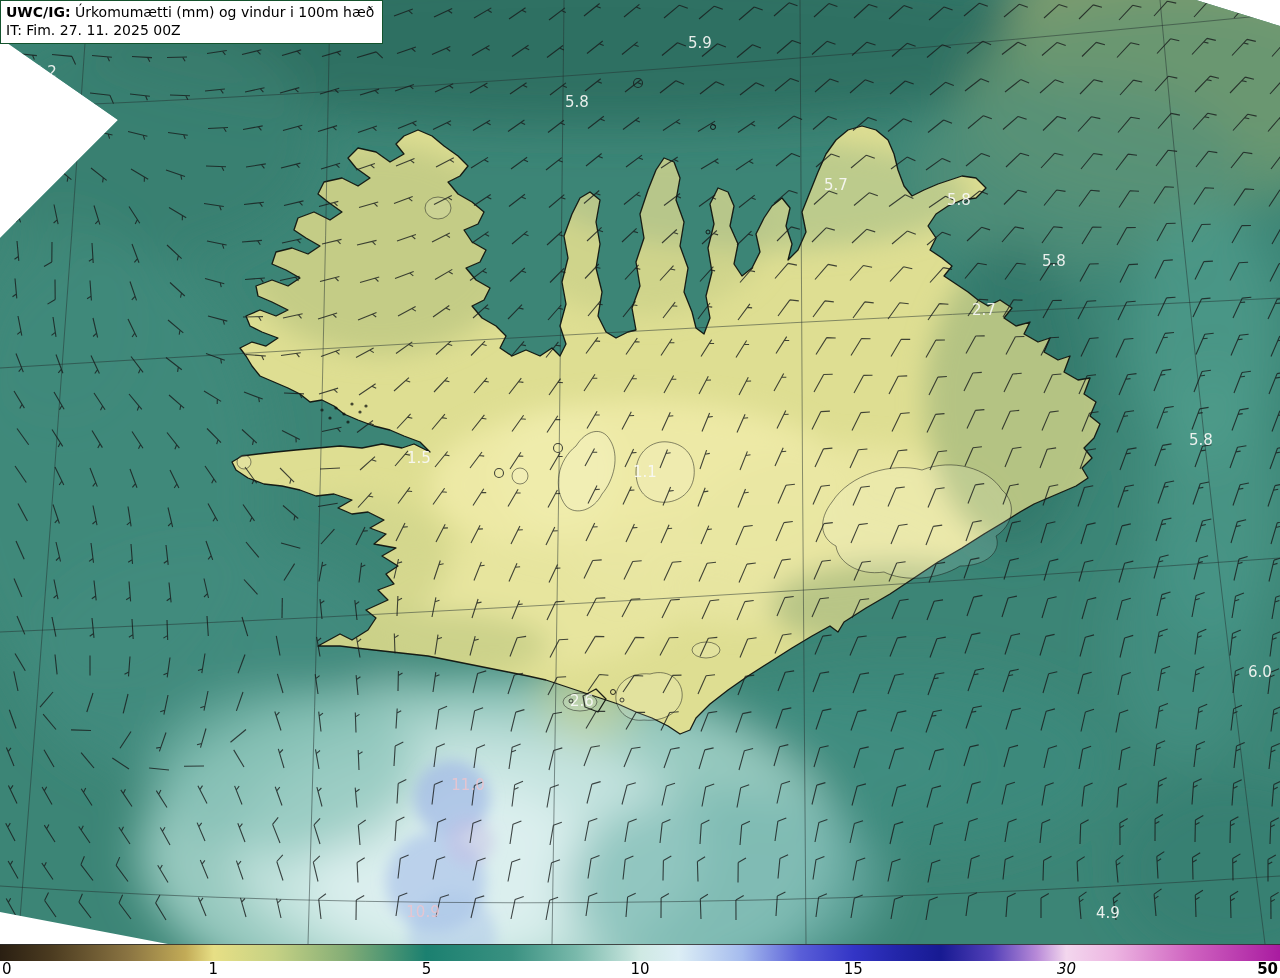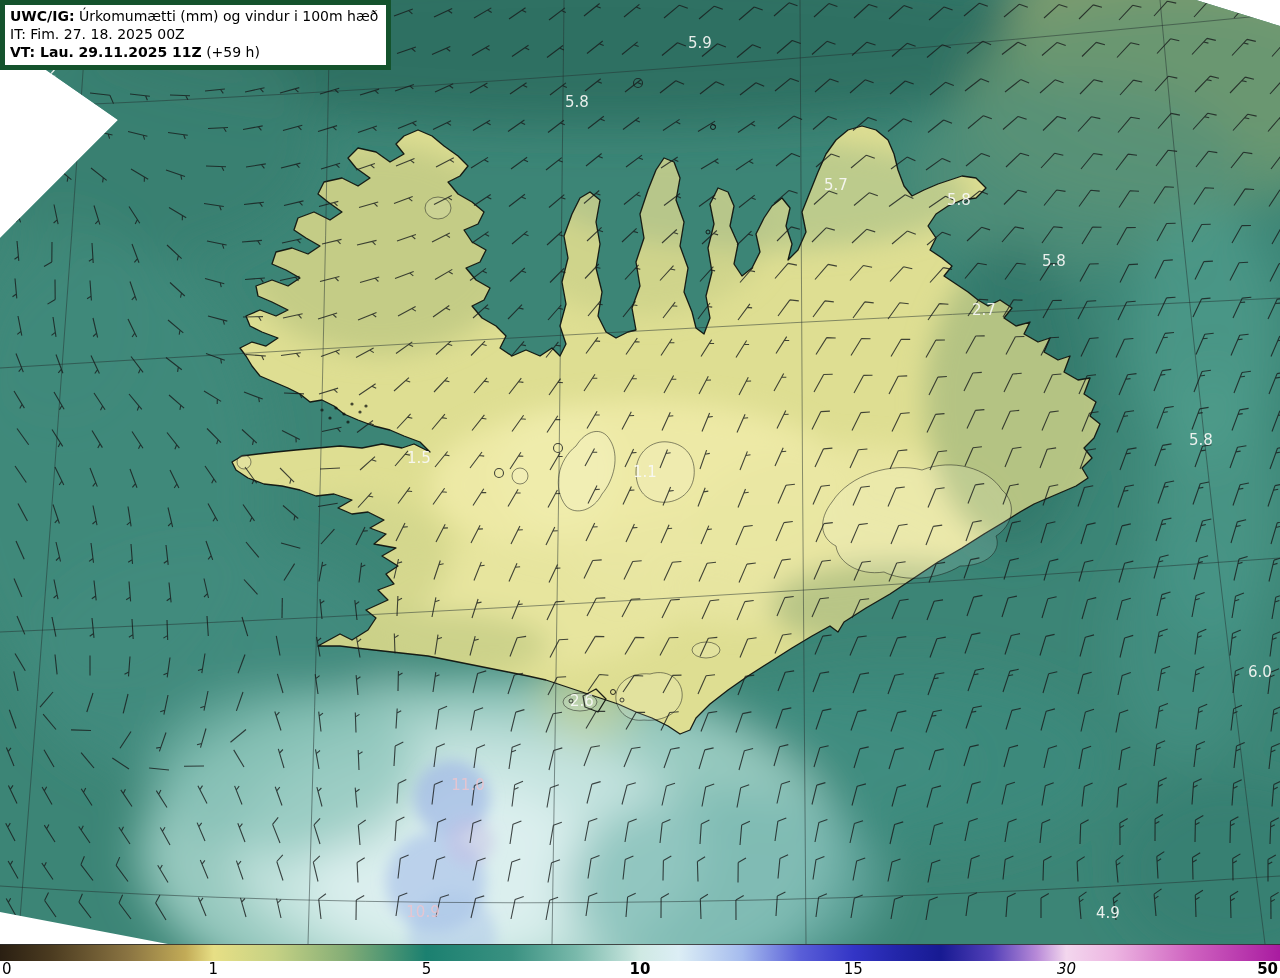--- a/index.html
+++ b/index.html
@@ -1,20 +1,20 @@
 <!DOCTYPE html>
 <html><head>
 <meta charset="utf-8">
 <style>
   html,body{margin:0;padding:0;background:#ffffff;}
   #stage{position:relative;width:1280px;height:978px;overflow:hidden;background:#ffffff;
          font-family:"DejaVu Sans","Liberation Sans",sans-serif;}
   #map-svg{position:absolute;left:0;top:0;}
   
-  #info-box{position:absolute;left:0;top:0;z-index:10;background:#ffffff;border:5px solid #14532d;
+  #info-box{position:absolute;left:0;top:0;z-index:10;background:#ffffff;border:1px solid #14532d;
             padding:2px 8px 4px 5px;font-size:14px;line-height:18px;color:#000;white-space:nowrap;}
   #info-box .b{font-weight:bold;}
   
   #colorbar-strip{position:absolute;left:0;top:944px;width:1280px;height:17px;
                   border-top:1px solid rgba(45,45,45,.85);box-sizing:border-box;}
   #colorbar-labels{position:absolute;left:0;top:961px;width:1280px;height:17px;background:#fff;}
   .cb-label{position:absolute;top:0;font-size:15px;color:#000;line-height:16px;}
   .grat{fill:none;stroke-width:1;}
   .coast{fill:none;stroke:rgba(8,10,8,0.9);stroke-width:1.3;stroke-linejoin:round;}
   .glacier{fill:rgba(255,255,245,0.12);stroke:rgba(20,22,20,0.55);stroke-width:0.9;}
@@ -1036,27 +1036,26 @@
           <text x="468" y="790" text-anchor="middle" font-size="15" class="map-label" fill="rgba(236,196,206,0.85)">11.0</text>
           <text x="423" y="917" text-anchor="middle" font-size="15" class="map-label" fill="rgba(236,196,206,0.85)">10.9</text>
           <text x="1260" y="677" text-anchor="middle" font-size="15" class="map-label" fill="rgba(248,248,246,0.92)">6.0</text>
           <text x="1108" y="918" text-anchor="middle" font-size="15" class="map-label" fill="rgba(248,248,246,0.92)">4.9</text>
         </g>
     </g>
   </svg>
 
   <div id="info-box">
     <div><span class="b">UWC/IG:</span><span> Úrkomumætti (mm) og vindur i 100m hæð</span></div>
-    <div>IT: Fim. 27. 18. 2025 00Z</div>
-    <div><span class="b">VT: Lau. 29.11.2025 11Z</span><span> (+59 h)</span></div>
+    <div>IT: Fim. 27. 11. 2025 00Z</div>
   </div>
 
   <div id="colorbar-strip" style="background: linear-gradient(to right, rgb(42, 31, 18) 0%, rgb(75, 59, 32) 4%, rgb(138, 116, 66) 10%, rgb(194, 171, 87) 14.5%, rgb(231, 223, 133) 16.7%, rgb(197, 209, 132) 21.5%, rgb(132, 173, 118) 27%, rgb(27, 128, 112) 33.3%, rgb(58, 145, 129) 40%, rgb(121, 185, 171) 45%, rgb(207, 233, 227) 50%, rgb(220, 238, 245) 53%, rgb(165, 187, 238) 58%, rgb(90, 95, 216) 62.5%, rgb(51, 53, 198) 66.7%, rgb(35, 38, 170) 70%, rgb(23, 26, 146) 73.5%, rgb(83, 64, 184) 77.5%, rgb(184, 138, 216) 81%, rgb(243, 215, 238) 83.3%, rgb(237, 182, 226) 87%, rgb(207, 99, 192) 93%, rgb(169, 27, 160) 100%);"></div>
   <div id="colorbar-labels">
       <span class="cb-label" style="left: 2px;">0</span>
       <span class="cb-label" style="left: 213.376px; transform: translateX(-50%);">1</span>
       <span class="cb-label" style="left: 426.624px; transform: translateX(-50%);">5</span>
-      <span class="cb-label" style="left: 640px; transform: translateX(-50%); font-weight: bold;">10</span>
+      <span class="cb-label" style="left: 640px; transform: translateX(-50%);">10</span>
       <span class="cb-label" style="left: 853.376px; transform: translateX(-50%); text-align: right;">15</span>
       <span class="cb-label" style="left: 1066.62px; transform: translateX(-50%); font-style: italic;">30</span>
       <span class="cb-label" style="right: 2px; font-weight: bold;">50</span>
     </div>
 </div>
 
 </body></html>

